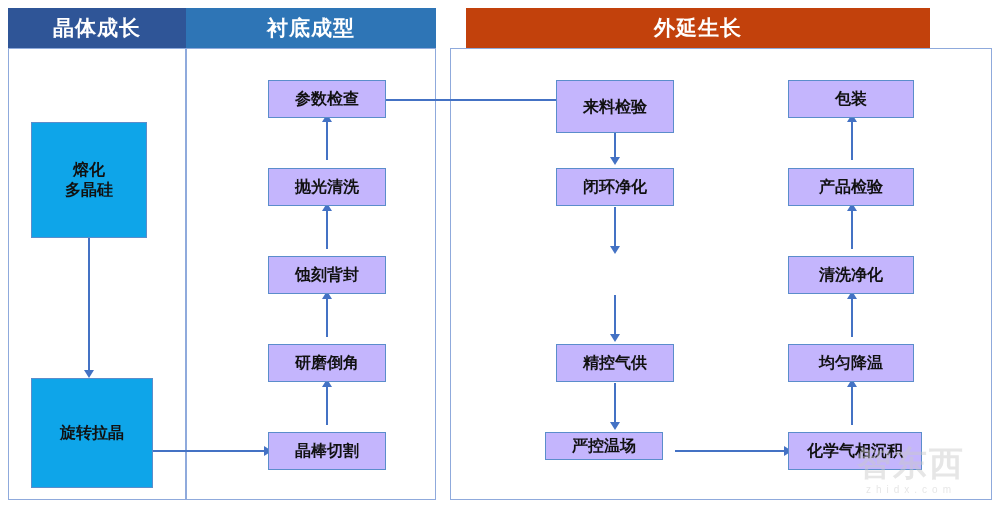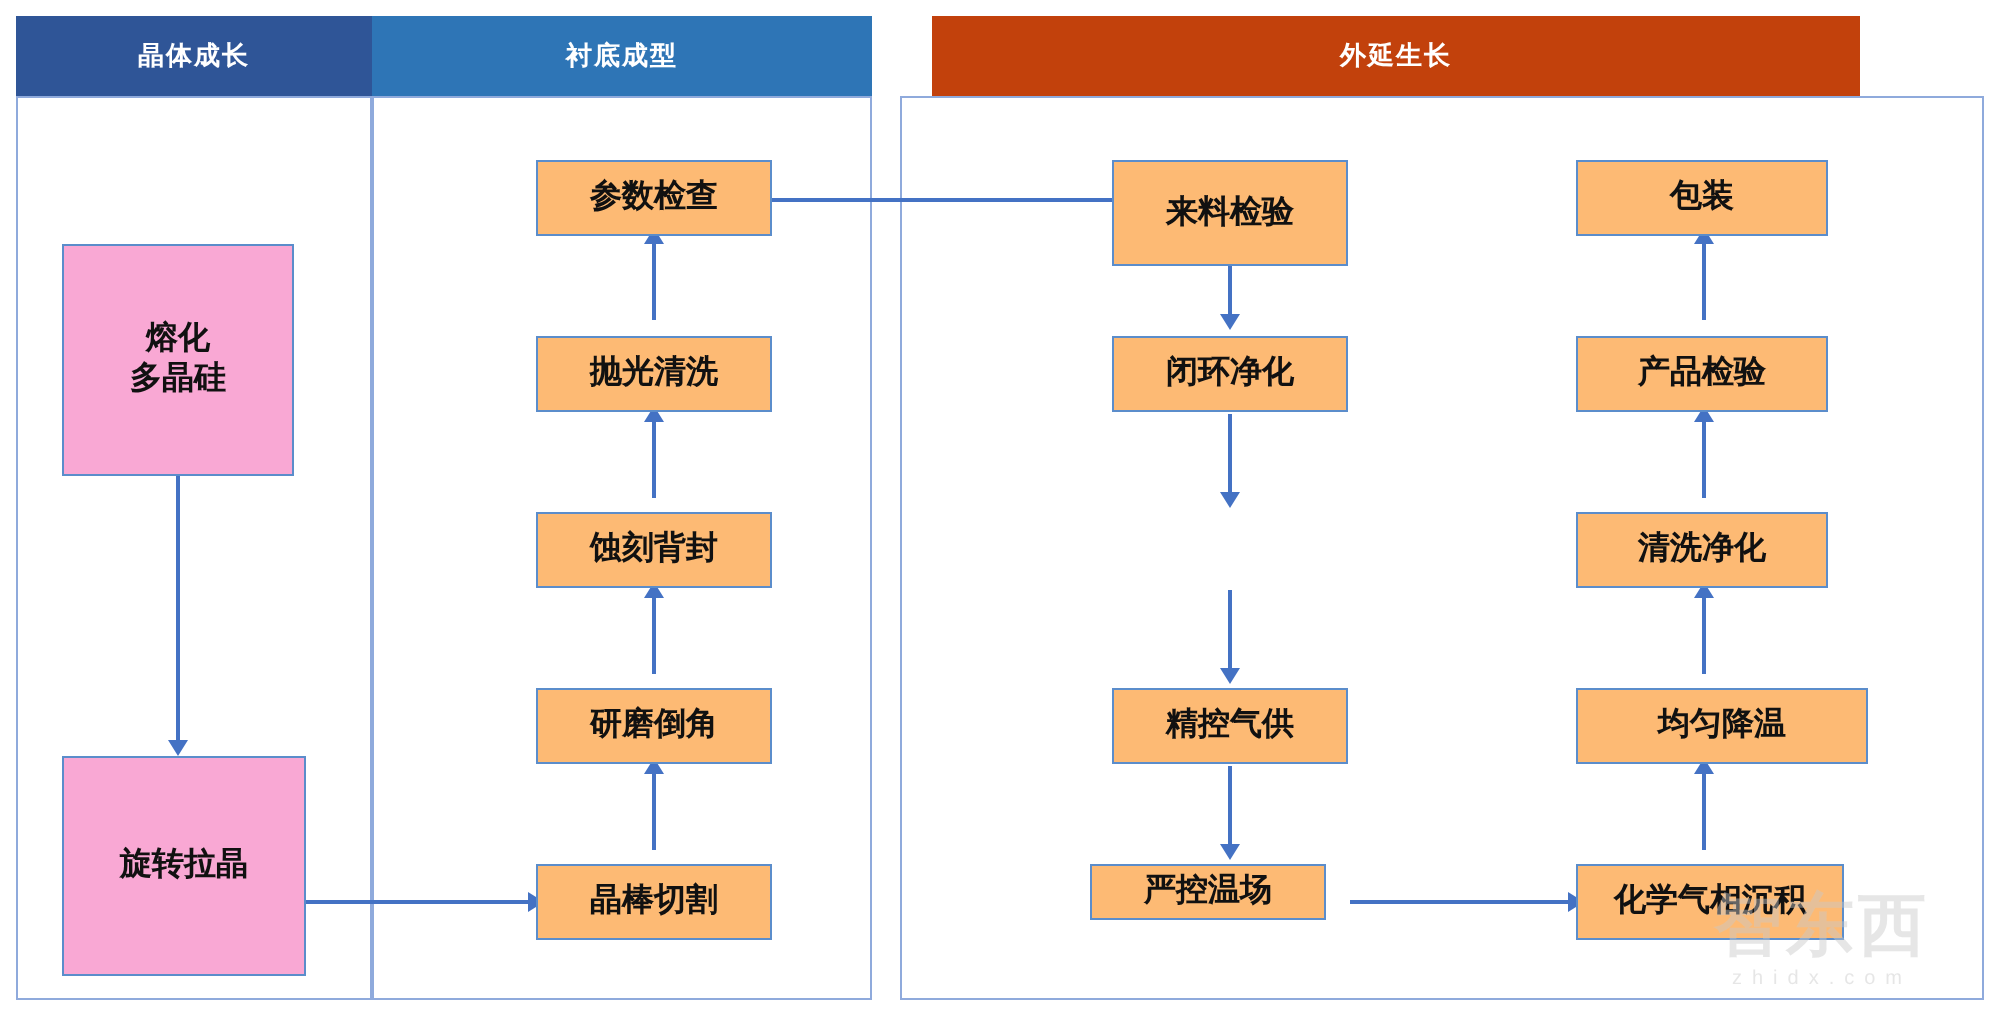--- a/index.html
+++ b/index.html
@@ -21,21 +21,21 @@
   
   .hdr {
     position: absolute;
     top: 8px;
     height: 40px;
     display: flex;
     align-items: center;
     justify-content: center;
     color: #ffffff;
     font-weight: bold;
-    font-size: 13px;
+    font-size: 21px;
     letter-spacing: 1px;
     box-sizing: border-box;
   }
   #hdr-1 { left: 8px;   width: 178px; background: #2F5597; }
   #hdr-2 { left: 186px; width: 250px; background: #2E75B6; }
   #hdr-3 { left: 466px; width: 464px; background: #c2410c; }
 
   
   .panel {
     position: absolute;
@@ -57,22 +57,22 @@
     align-items: center;
     justify-content: center;
     text-align: center;
     font-weight: bold;
     font-size: 16px;
     color: #111111;
     line-height: 1.25;
     border: 1px solid #5B8DCB;
     z-index: 4;
   }
-  .box.light { background: #f9a8d4; }
-  .box.mid   { background: #fdba74; }
+  .box.light { background: #0ea5e9; }
+  .box.mid   { background: #c4b5fd; }
   .box .ln { display: block; }
 
   
   .conn {
     position: absolute;
     background: #4472C4;
     z-index: 2;
   }
   .conn.v { width: 2px; }
   .conn.h { height: 2px; }
@@ -233,21 +233,21 @@
 
   <div class="box mid" style="left:788px; top:80px; width:126px; height:38px;">
     <span>包装</span>
   </div>
   <div class="box mid" style="left:788px; top:168px; width:126px; height:38px;">
     <span>产品检验</span>
   </div>
   <div class="box mid" style="left:788px; top:256px; width:126px; height:38px;">
     <span>清洗净化</span>
   </div>
-  <div class="box mid" style="left:788px; top:344px; width:146px; height:38px;">
+  <div class="box mid" style="left:788px; top:344px; width:126px; height:38px;">
     <span>均匀降温</span>
   </div>
   <div class="box mid" style="left:788px; top:432px; width:134px; height:38px;">
     <span>化学气相沉积</span>
   </div>
 
   <div id="watermark">
     <div class="wm-main">智东西</div>
     <div class="wm-sub">zhidx.com</div>
   </div>

